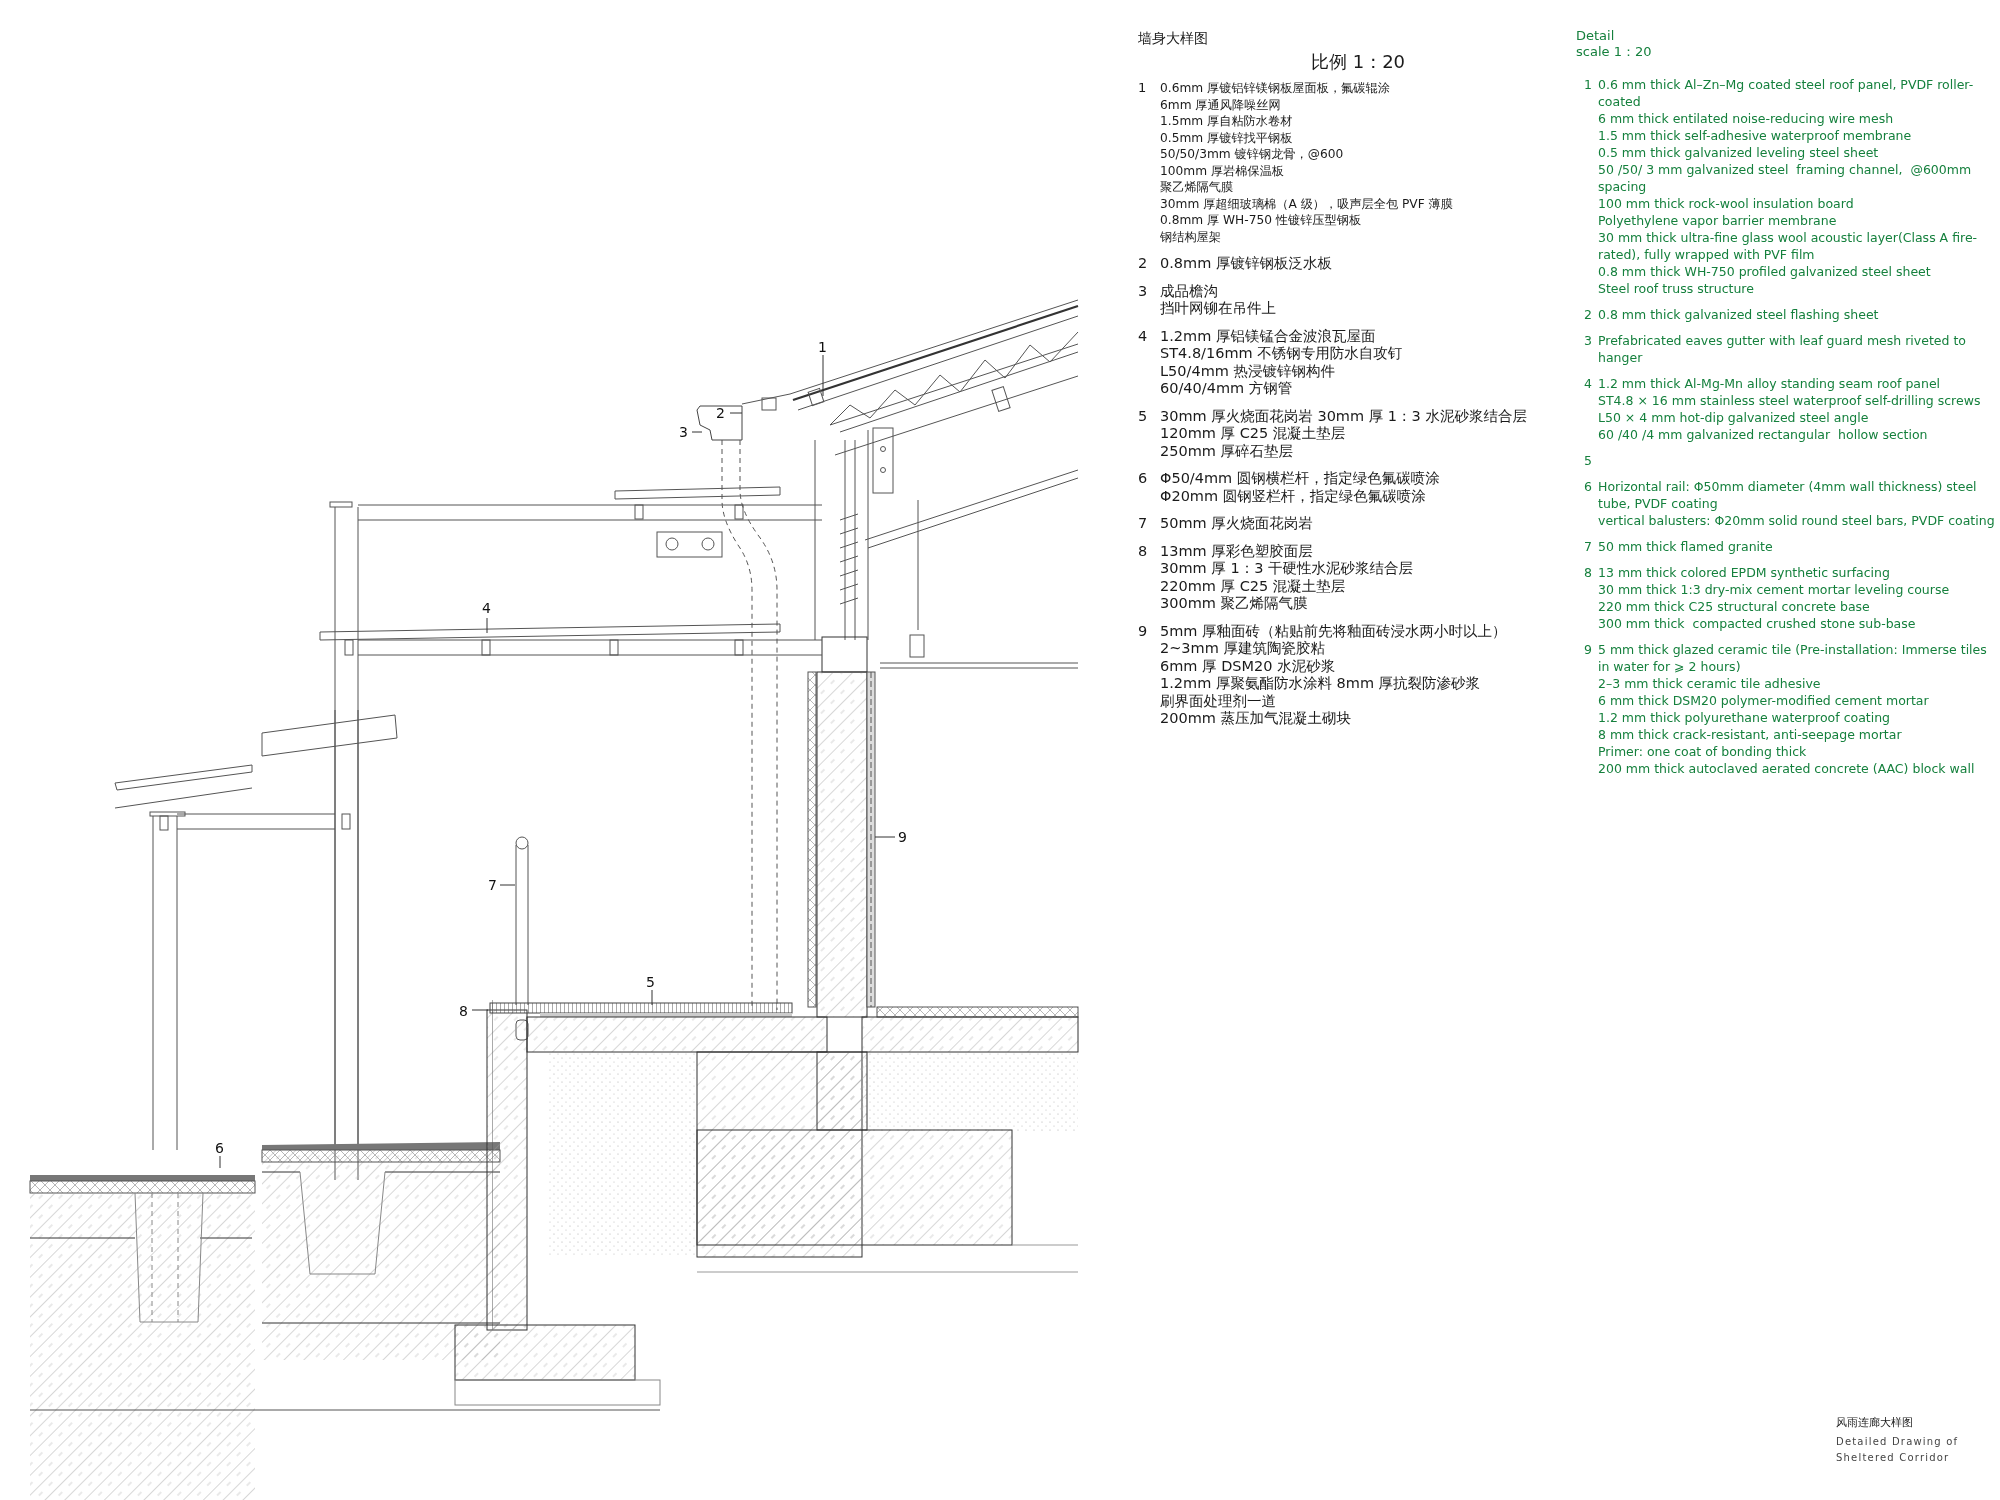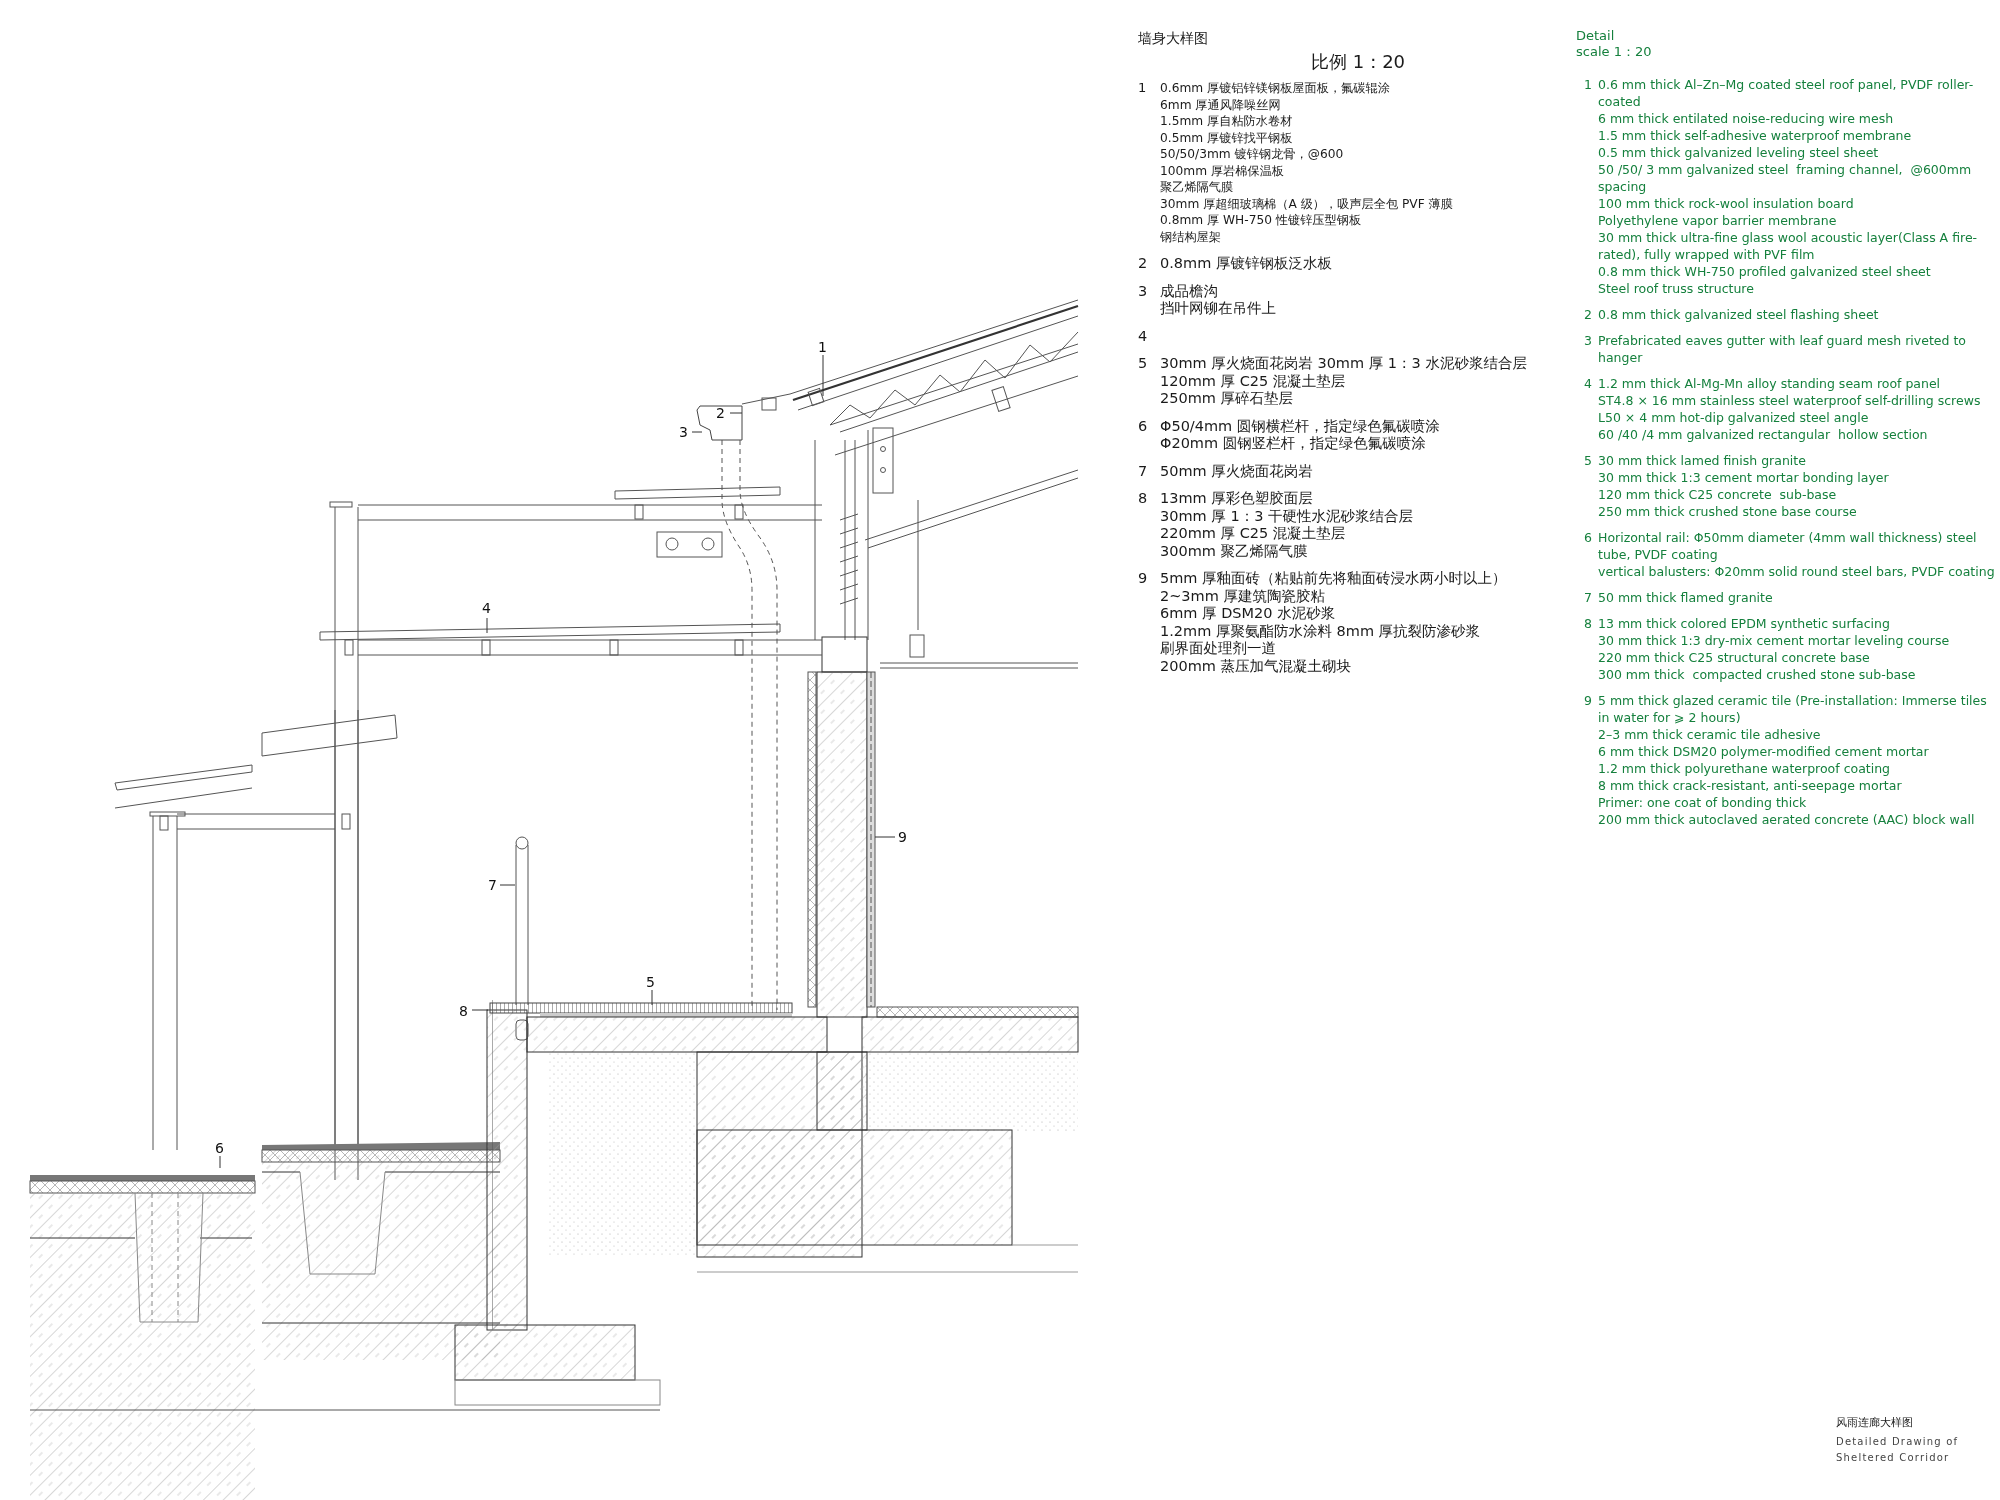--- a/index.html
+++ b/index.html
@@ -227,20 +227,26 @@
       </div>
       <div class="cn-item big">
         <div class="cn-num">3</div>
         <div class="cn-lines">
           <span class="line">成品檐沟</span>
           <span class="line">挡叶网铆在吊件上</span>
         </div>
       </div>
       <div class="cn-item big">
         <div class="cn-num">4</div>
+        <div class="cn-lines">
+          <span class="line">1.2mm 厚铝镁锰合金波浪瓦屋面</span>
+          <span class="line">ST4.8/16mm 不锈钢专用防水自攻钉</span>
+          <span class="line">L50/4mm 热浸镀锌钢构件</span>
+          <span class="line">60/40/4mm 方钢管</span>
+        </div>
       </div>
       <div class="cn-item big">
         <div class="cn-num">5</div>
         <div class="cn-lines">
           <span class="line">30mm 厚火烧面花岗岩 30mm 厚 1：3 水泥砂浆结合层</span>
           <span class="line">120mm 厚 C25 混凝土垫层</span>
           <span class="line">250mm 厚碎石垫层</span>
         </div>
       </div>
       <div class="cn-item big">
@@ -314,26 +320,20 @@
         <div class="en-num">4</div>
         <div class="en-lines">
           <span class="line">1.2 mm thick Al-Mg-Mn alloy standing seam roof panel</span>
           <span class="line">ST4.8 × 16 mm stainless steel waterproof self-drilling screws</span>
           <span class="line">L50 × 4 mm hot-dip galvanized steel angle</span>
           <span class="line">60 /40 /4 mm galvanized rectangular  hollow section</span>
         </div>
       </div>
       <div class="en-item">
         <div class="en-num">5</div>
-        <div class="en-lines">
-          <span class="line">30 mm thick lamed finish granite</span>
-          <span class="line">30 mm thick 1:3 cement mortar bonding layer</span>
-          <span class="line">120 mm thick C25 concrete  sub-base</span>
-          <span class="line">250 mm thick crushed stone base course</span>
-        </div>
       </div>
       <div class="en-item">
         <div class="en-num">6</div>
         <div class="en-lines">
           <span class="line">Horizontal rail: Φ50mm diameter (4mm wall thickness) steel tube, PVDF coating</span>
           <span class="line">vertical balusters: Φ20mm solid round steel bars, PVDF coating</span>
         </div>
       </div>
       <div class="en-item">
         <div class="en-num">7</div>

